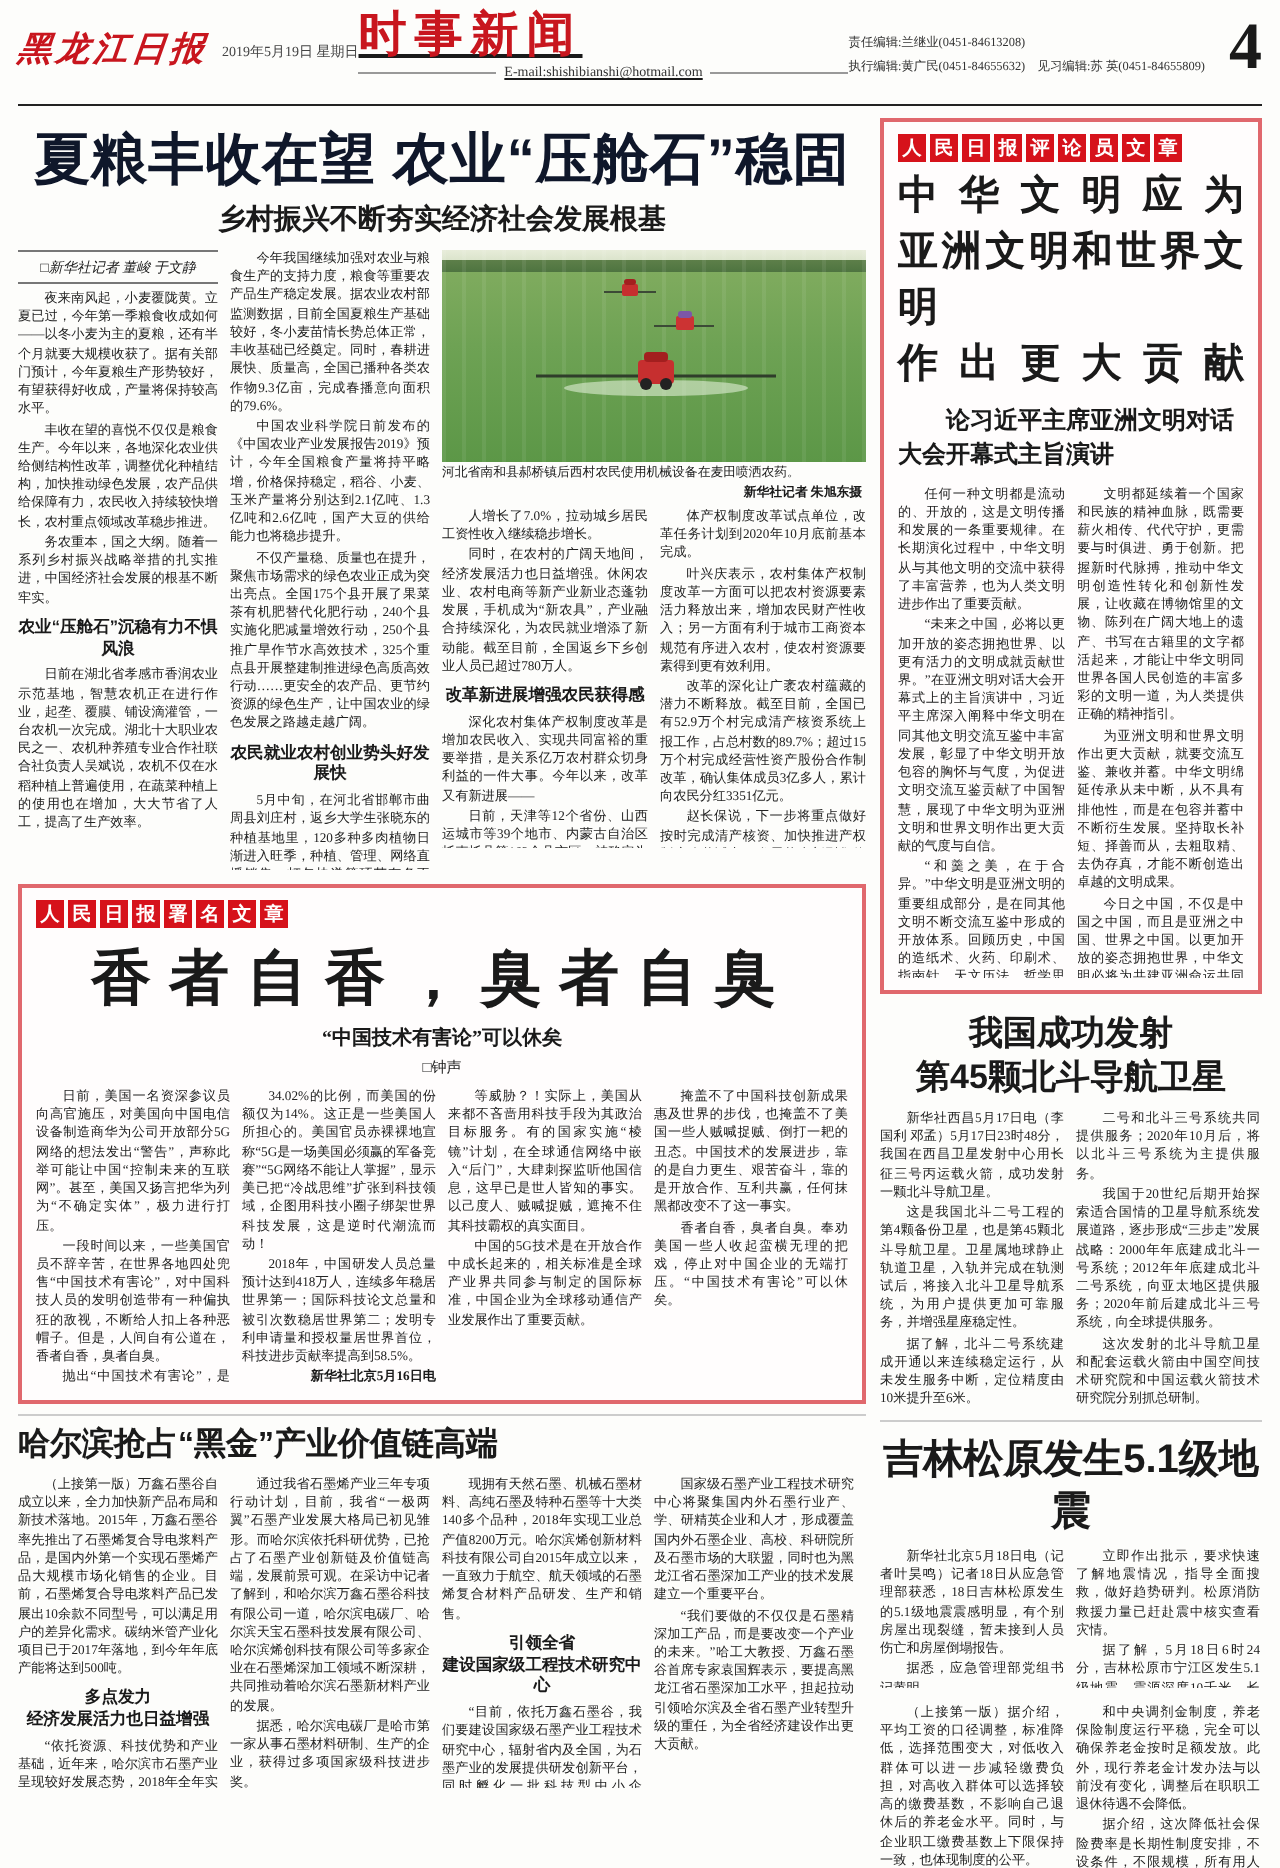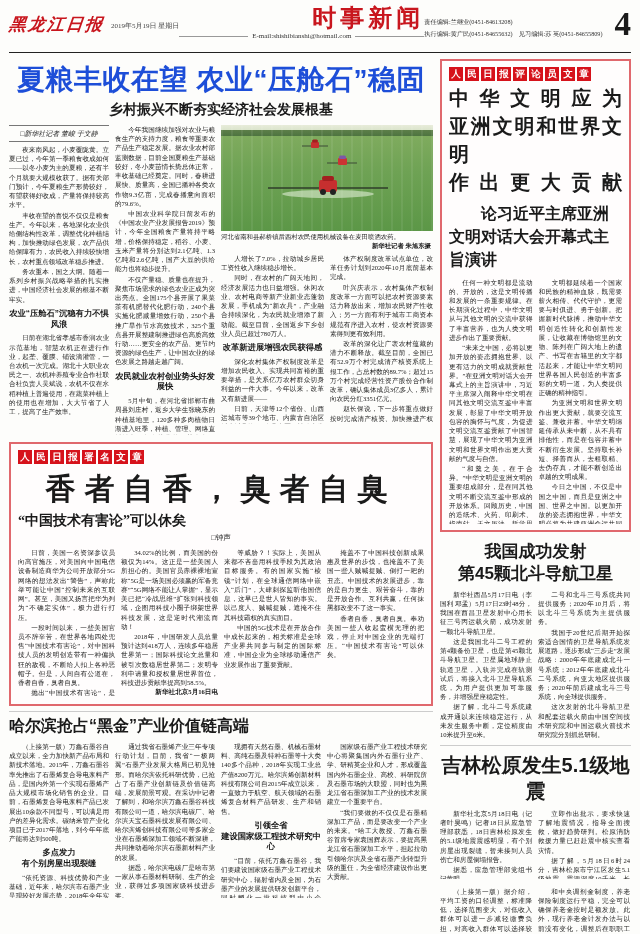--- a/index.html
+++ b/index.html
@@ -2,38 +2,38 @@
 <html><head>
 <meta charset="utf-8">
 <style>
   html,body{margin:0;padding:0;width:640px;height:934px;background:#fdfdfb;overflow:hidden;
     font-family:"Liberation Serif",serif;color:#1a1a1a;}
   .page{padding:5px 9px 0;}
   
   .hdr{display:flex;align-items:flex-start;border-bottom:1.5px solid #222;padding-bottom:3px;height:44px;}
   .logo{font-size:17px;font-weight:bold;font-style:italic;color:#c8161e;letter-spacing:2px;transform:skewX(-6deg);white-space:nowrap;margin-top:8px;}
   .hdr-date{font-size:7px;color:#444;margin:16px 0 0 7px;white-space:nowrap;}
-  .hdr-center{flex:1;text-align:right;min-width:0;}
+  .hdr-center{flex:1;text-align:left;min-width:0;text-decoration:underline;}
   .section-title{font-size:24px;font-weight:900;color:#c8161e;letter-spacing:4px;font-family:"Liberation Sans",sans-serif;line-height:1.1;}
   .email-row{display:flex;align-items:center;gap:4px;margin-top:1px;}
   .email-row .rule{flex:1;border-top:1px solid #999;height:0;}
   .email{font-size:7px;color:#333;white-space:nowrap;}
   .hdr-right{font-size:6.2px;color:#333;line-height:1.9;margin-top:11px;text-align:left;white-space:nowrap;}
   .pagenum{font-size:33px;font-weight:bold;margin:0 0 0 12px;line-height:1.2;}
   
   main{display:flex;gap:7px;margin-top:4px;}
   .left-col{width:424px;}
   .right-col{width:191px;}
   .col{overflow:hidden;}
   .para{font-size:6.6px;line-height:1.4;text-align:justify;text-indent:2em;margin:0 0 1px;color:#222;}
   .dateline{font-weight:bold;font-size:6.6px;text-align:right;margin:1px 0 0;}
   .col-subhead{font-family:"Liberation Sans",sans-serif;font-weight:bold;font-size:8.3px;text-align:center;margin:4px 0;line-height:1.3;}
   .sep{border-top:1px solid #ccc;margin:5px 0 4px;}
   
-  .lead-h1{font-family:"Liberation Sans",sans-serif;font-weight:900;font-size:28px;text-align:center;margin:4px 0 2px;color:#1d4ed8;letter-spacing:0.5px;white-space:nowrap;}
+  .lead-h1{font-family:"Liberation Sans",sans-serif;font-weight:900;font-size:28px;text-align:center;margin:4px 0 2px;color:#0f172a;letter-spacing:0.5px;white-space:nowrap;}
   .lead-h2{font-family:"Liberation Sans",sans-serif;font-weight:bold;font-size:14px;text-align:center;margin:1px 0 6px;}
   .lead-body{display:flex;gap:6px;}
   .lead-left{display:flex;gap:6px;width:206px;}
   .lead-left .col{width:100px;height:310px;}
   .byline-box{border-top:1px solid #777;border-bottom:1px solid #777;font-size:7px;text-align:center;padding:2.5px 0;margin-bottom:3px;font-style:italic;}
   .lead-right{width:212px;}
   .photo{position:relative;width:212px;height:106px;overflow:hidden;
     background:
       repeating-linear-gradient(90deg,rgba(255,255,255,0.07) 0 2px,transparent 2px 10px),
       linear-gradient(180deg,#e7ecd9 0,#dbe4cc 5px,#5d7f49 5px,#4e7440 11px,#7fab5e 11px,#6ea254 45%,#5c9747 100%);}
@@ -41,27 +41,27 @@
   .photo-credit{font-size:6.4px;font-weight:bold;text-align:right;margin:0 2px 0 0;}
   .lead-right-cols{display:flex;gap:6px;margin-top:3px;}
   .lead-right-cols .col{width:103px;height:170px;}
   .sprayer{position:absolute;}
   
   .redbox{border:2px solid #e0686d;padding:6px 7px;margin-top:7px;background:#fffdfd;}
   .label-row{display:flex;gap:2px;margin-bottom:5px;}
   .labelchar{width:14px;height:14px;background:#d6121b;color:#fff;font-size:9.5px;font-weight:bold;
     display:inline-flex;align-items:center;justify-content:center;font-family:"Liberation Sans",sans-serif;}
   .signed-h1{font-family:"Liberation Sans",sans-serif;font-weight:900;font-size:30px;text-align:center;letter-spacing:9px;margin:3px 0 2px;}
-  .signed-h2{font-size:14px;font-weight:bold;margin:0 0 3px;}
+  .signed-h2{font-size:10px;font-weight:bold;text-align:center;margin:0 0 3px;}
   .signed-byline{font-size:7.5px;text-align:center;margin:0 0 5px;}
   .signed-cols{display:flex;gap:6px;}
   .signed-cols .col{width:97px;height:150px;}
   .comm-h1{margin:2px 0 4px;}
   .comm-h1-line{font-family:Liberation Mono, monospace;font-weight:900;font-size:20px;line-height:1.4;text-align:justify;text-align-last:justify;}
-  .comm-h2{font-size:16px;font-weight:bold;line-height:1.45;text-indent:2em;margin:4px 0 6px;}
+  .comm-h2{font-size:12px;font-weight:bold;line-height:1.45;text-indent:2em;margin:4px 0 6px;}
   .comm-cols{display:flex;gap:6px;}
   .comm-cols .col{width:85px;height:246px;}
   
   .sm-h1{font-family:"Liberation Sans",sans-serif;font-weight:900;text-align:center;line-height:1.3;margin:9px 0 5px;}
   .bd-h1{font-size:17px;}
   .qk-h1{font-size:20px;margin-top:6px;}
   .pn-h1{font-size:17px;margin-top:8px;}
   .two-cols{display:flex;gap:6px;}
   .bd-cols .col{width:92px;height:150px;}
   .qk-cols .col{width:92px;height:70px;}
@@ -223,21 +223,21 @@
       <div class="sep"></div>
       <div>
         <div class="gr-h1">哈尔滨抢占“黑金”产业价值链高端</div>
         <div class="gr-cols">
           <div class="col">
             <div>
                 <p class="para">（上接第一版）万鑫石墨谷自成立以来，全力加快新产品布局和新技术落地。2015年，万鑫石墨谷率先推出了石墨烯复合导电浆料产品，是国内外第一个实现石墨烯产品大规模市场化销售的企业。目前，石墨烯复合导电浆料产品已发展出10余款不同型号，可以满足用户的差异化需求。碳纳米管产业化项目已于2017年落地，到今年年底产能将达到500吨。</p>
               </div>
             <div class="col-subhead">
               <div>多点发力</div>
-              <div>有个别房屋出现裂缝</div>
+              <div>经济发展活力也日益增强</div>
             </div>
             <div>
                 <p class="para">“依托资源、科技优势和产业基础，近年来，哈尔滨市石墨产业呈现较好发展态势，2018年全年实现产值2.3亿元。”哈尔滨市工业和信息化局新材料处工作人员说。</p>
               </div>
           </div>
           <div class="col">
             <div>
                 <p class="para">通过我省石墨烯产业三年专项行动计划，目前，我省“一极两翼”石墨产业发展大格局已初见雏形。而哈尔滨依托科研优势，已抢占了石墨产业创新链及价值链高端，发展前景可观。在采访中记者了解到，和哈尔滨万鑫石墨谷科技有限公司一道，哈尔滨电碳厂、哈尔滨天宝石墨科技发展有限公司、哈尔滨烯创科技有限公司等多家企业在石墨烯深加工领域不断深耕，共同推动着哈尔滨石墨新材料产业的发展。</p>
                 <p class="para">据悉，哈尔滨电碳厂是哈市第一家从事石墨材料研制、生产的企业，获得过多项国家级科技进步奖。</p>
               </div>

